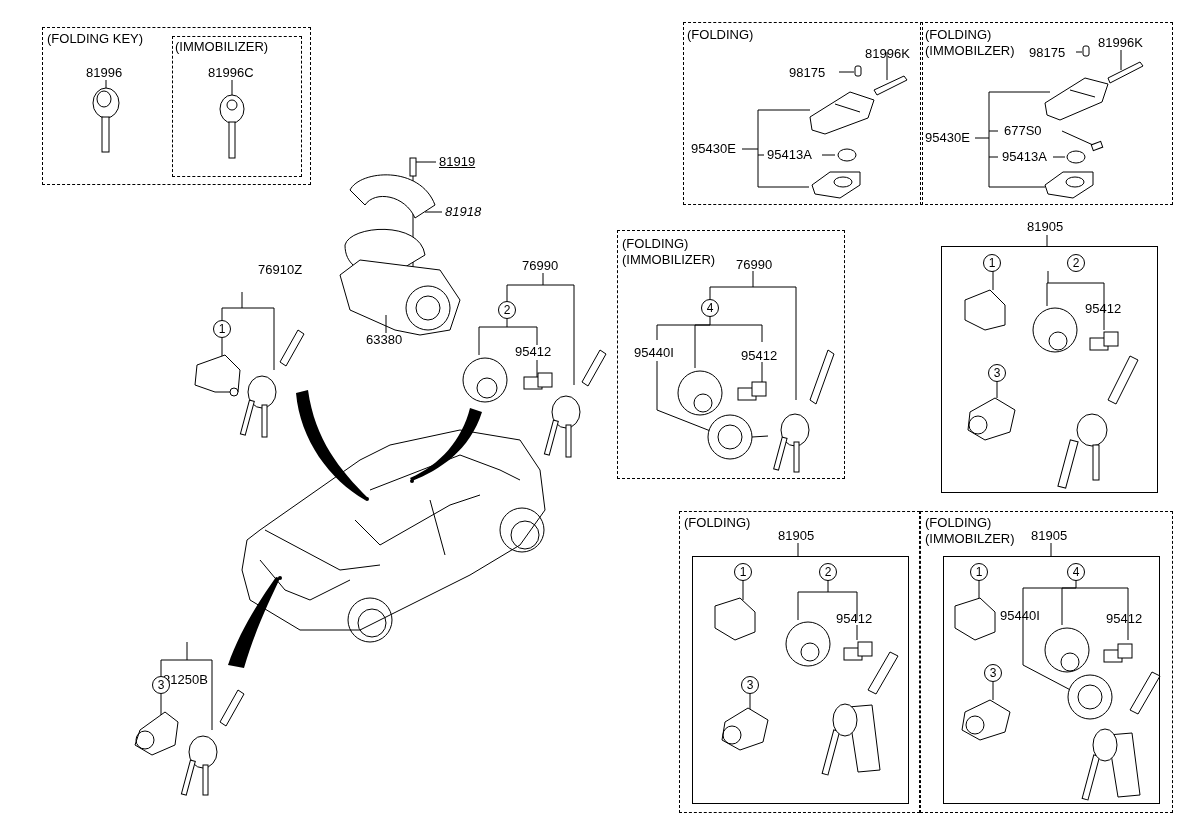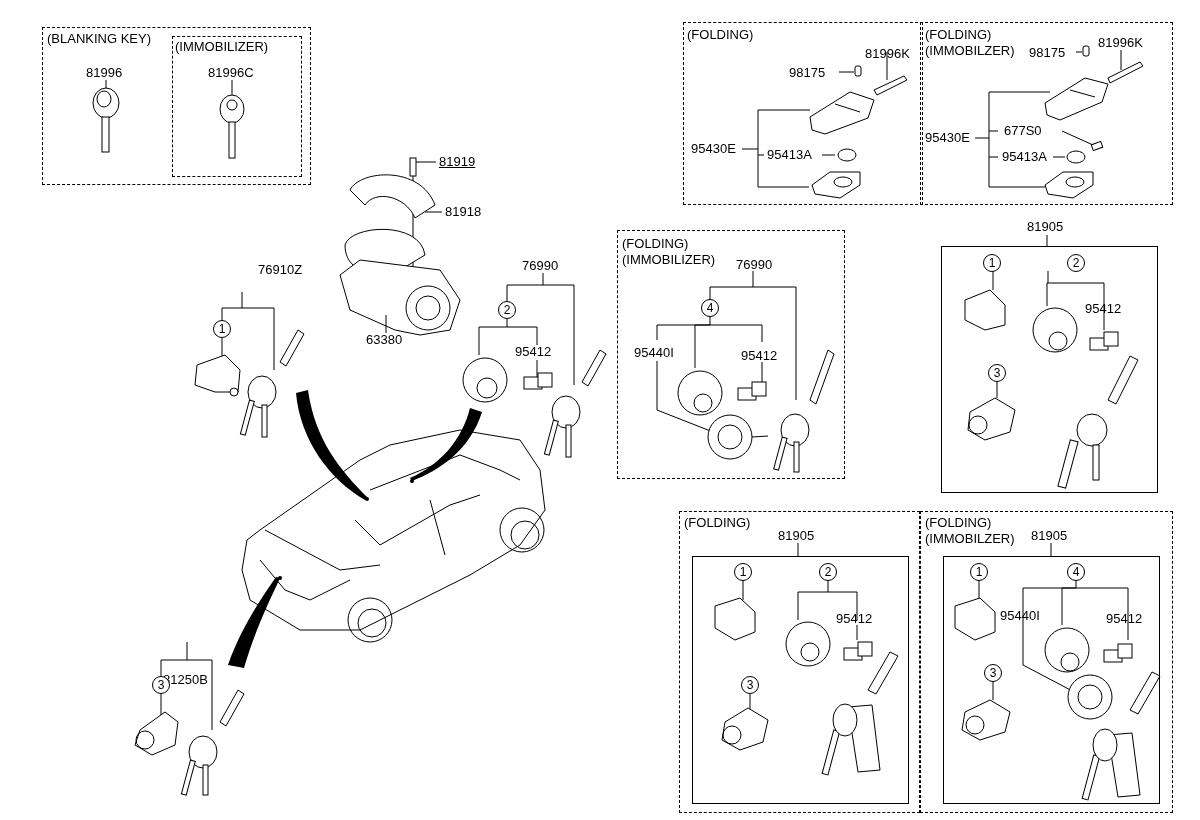--- a/index.html
+++ b/index.html
@@ -233,41 +233,41 @@
 <div class="box dashed" style="left:172px;top:36px;width:130px;height:141px;"></div>
 <div class="box dashed" style="left:683px;top:22px;width:240px;height:183px;"></div>
 <div class="box dashed" style="left:920px;top:22px;width:253px;height:183px;"></div>
 <div class="box dashed" style="left:617px;top:230px;width:228px;height:249px;"></div>
 <div class="box solid" style="left:941px;top:246px;width:217px;height:247px;"></div>
 <div class="box dashed" style="left:679px;top:511px;width:241px;height:302px;"></div>
 <div class="box solid" style="left:692px;top:556px;width:217px;height:248px;"></div>
 <div class="box dashed" style="left:920px;top:511px;width:253px;height:302px;"></div>
 <div class="box solid" style="left:943px;top:556px;width:217px;height:248px;"></div>
 
-<span class="hdr" style="left:47px;top:31px;">(BLANKING KEY)</span>
+<span class="hdr" style="left:47px;top:31px;">(FOLDING KEY)</span>
 <span class="hdr" style="left:175px;top:39px;">(IMMOBILIZER)</span>
 <span class="lbl" style="left:86px;top:66px;">81996</span>
 <span class="lbl" style="left:208px;top:66px;">81996C</span>
 
 <span class="hdr" style="left:687px;top:27px;">(FOLDING)</span>
 <span class="lbl" style="left:789px;top:66px;">98175</span>
 <span class="lbl" style="left:865px;top:47px;">81996K</span>
 <span class="lbl" style="left:691px;top:142px;">95430E</span>
 <span class="lbl" style="left:767px;top:148px;">95413A</span>
 
 <span class="hdr" style="left:925px;top:27px;">(FOLDING)</span>
 <span class="hdr" style="left:925px;top:43px;">(IMMOBILZER)</span>
 <span class="lbl" style="left:1029px;top:46px;">98175</span>
 <span class="lbl" style="left:1098px;top:36px;">81996K</span>
 <span class="lbl" style="left:925px;top:131px;">95430E</span>
 <span class="lbl" style="left:1004px;top:124px;">677S0</span>
 <span class="lbl" style="left:1002px;top:150px;">95413A</span>
 
 <span class="lbl" style="left:439px;top:155px;text-decoration:underline;">81919</span>
-<span class="lbl" style="left:445px;top:205px;">81918</span>
+<span class="lbl" style="left:445px;top:205px;font-style:italic;">81918</span>
 <span class="lbl" style="left:366px;top:333px;">63380</span>
 
 <span class="lbl" style="left:222px;top:263px;margin-left:36px;">76910Z</span>
 <div class="circ-num" style="left:213px;top:320px;">1</div>
 
 <span class="lbl" style="left:522px;top:259px;">76990</span>
 <div class="circ-num" style="left:498px;top:301px;">2</div>
 <span class="lbl" style="left:515px;top:345px;">95412</span>
 
 <span class="hdr" style="left:622px;top:236px;">(FOLDING)</span>

